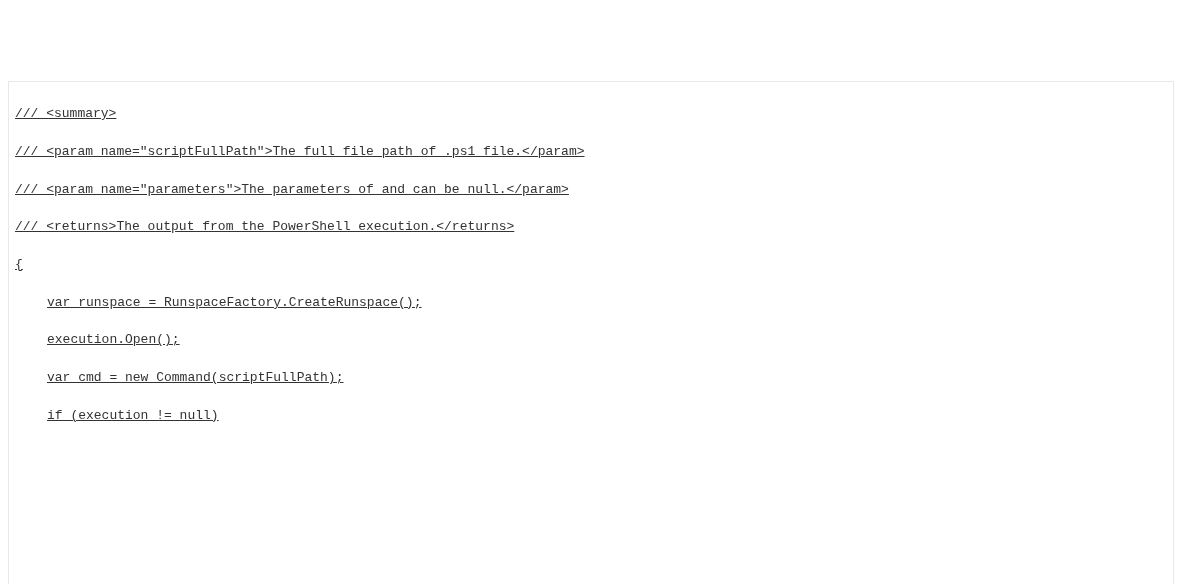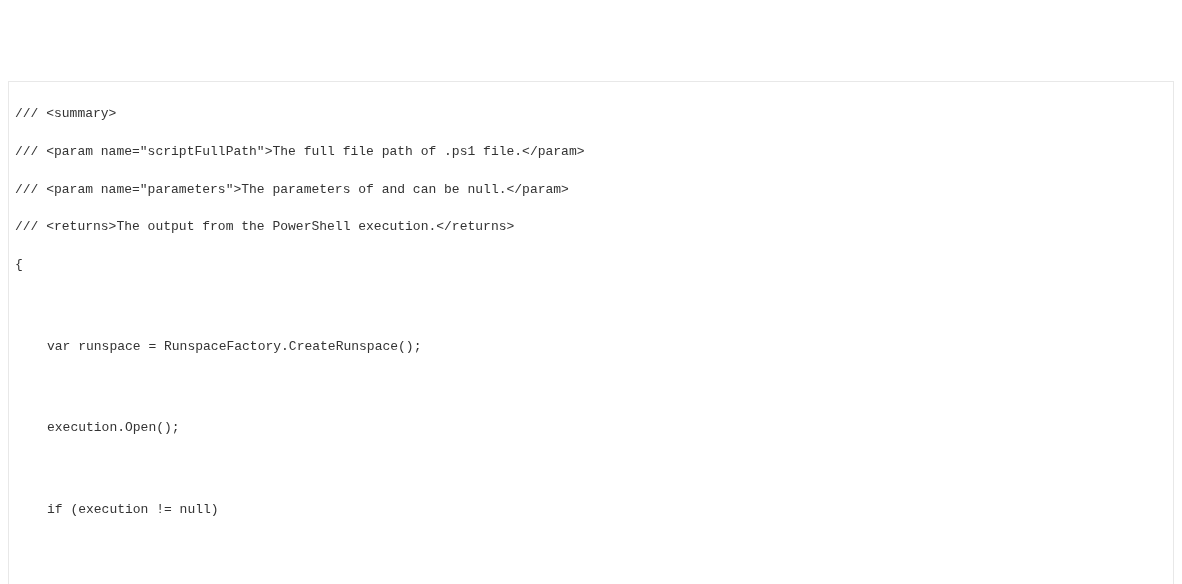--- a/index.html
+++ b/index.html
@@ -16,36 +16,38 @@
       padding: 6px 8px;
       white-space: pre;
     }
     .code-block {
       border: 1px solid #e8e8e8;
       padding: 4px 6px;
       overflow-x: auto;
     }
     .line {
       display: block;
+      text-decoration: underline;
     }
-    .ind1 { padding-left: 32px; margin-top: 44px; }
+    .ind1 { padding-left: 32px; }
   </style>
 </head>
 <body>
 
 
 
 <div class="code-block">
 <span class="line">/// &lt;summary&gt;</span>
 <span class="line">/// &lt;param name="scriptFullPath"&gt;The full file path of .ps1 file.&lt;/param&gt;</span>
 <span class="line">/// &lt;param name="parameters"&gt;The parameters of and can be null.&lt;/param&gt;</span>
 <span class="line">/// &lt;returns&gt;The output from the PowerShell execution.&lt;/returns&gt;</span>
 <span class="line">{</span>
 <span class="line ind1">var runspace = RunspaceFactory.CreateRunspace();</span>
 <span class="line ind1">execution.Open();</span>
+<span class="line ind1">var cmd = new Command(scriptFullPath);</span>
 <span class="line ind1">if (execution != null)</span>
 
 
 
 
 
 
 
 
 

